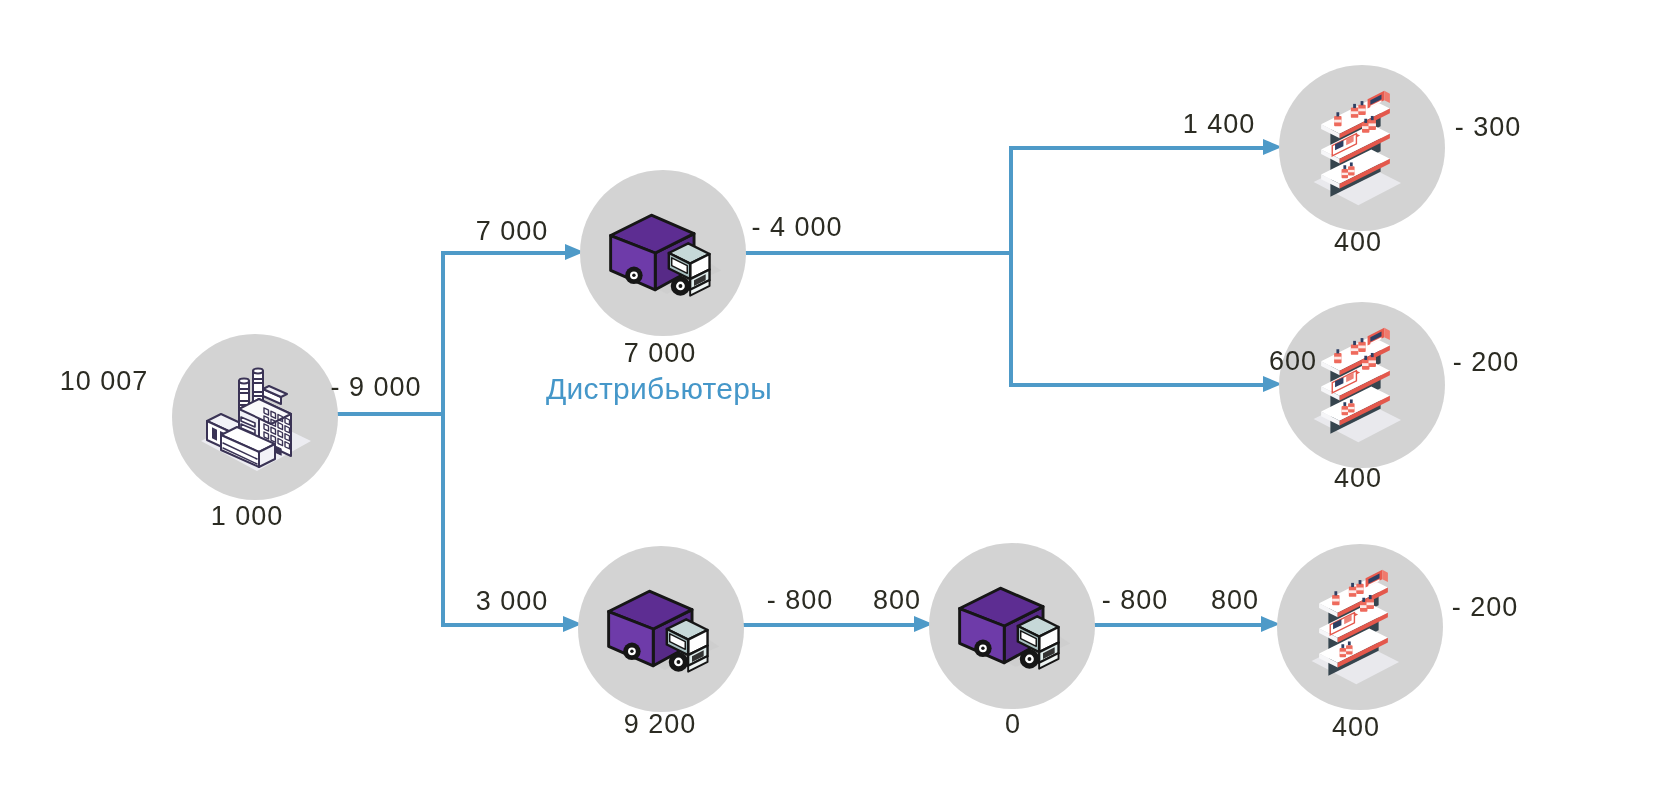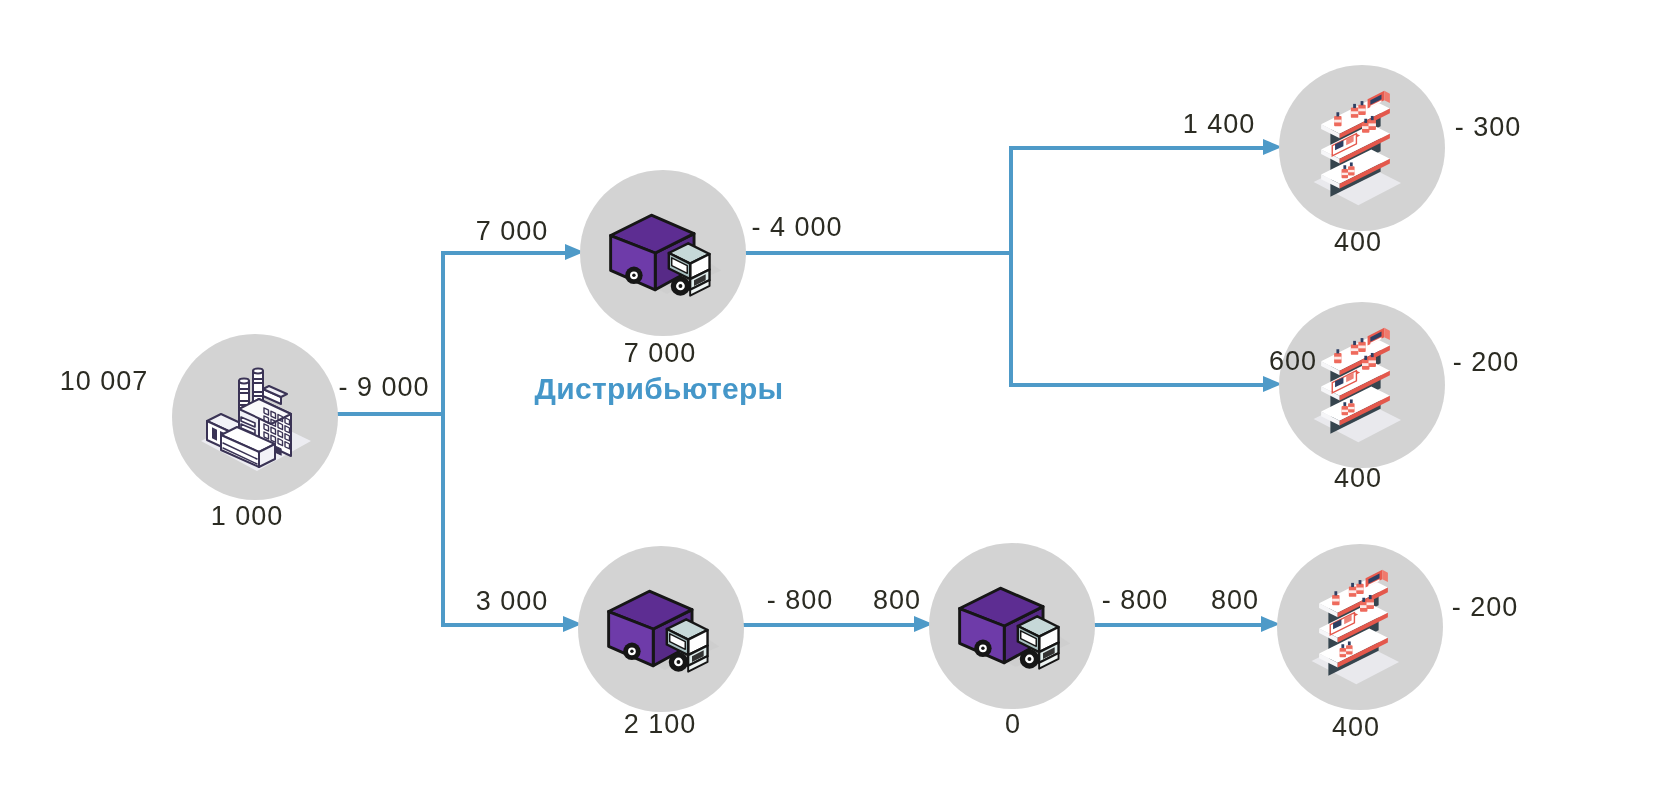--- a/index.html
+++ b/index.html
@@ -25,21 +25,21 @@
     border-top:8px solid transparent;border-bottom:8px solid transparent;
     border-left:19px solid var(--arrow-blue);
   }
   .num{
     position:absolute;transform:translate(-50%,-50%);
     font-size:27px;letter-spacing:1px;color:var(--number-dark);
     white-space:nowrap;
   }
   .stage-title{
     position:absolute;transform:translate(-50%,-50%);
-    font-size:30px;font-weight:700;letter-spacing:.3px;color:var(--label-blue);
+    font-size:30px;font-weight:400;letter-spacing:.3px;color:var(--label-blue);
     white-space:nowrap;
   }
   svg{display:block;}
 </style>
 </head>
 <body>
 
 <div class="canvas">
 
   <div class="hline" style="left:336px;top:412px;width:109px"></div>
@@ -345,37 +345,37 @@
       <rect x="38" y="86" width="7" height="10" rx="1" fill="#ee6a5c"></rect>
         <rect x="38" y="90" width="7" height="2.6" fill="#ffffff" opacity="0.85"></rect>
         <rect x="40" y="82" width="3" height="4" fill="#2e3f63"></rect>
       <rect x="45" y="83" width="7" height="10" rx="1" fill="#ee6a5c"></rect>
         <rect x="45" y="87" width="7" height="2.6" fill="#ffffff" opacity="0.85"></rect>
         <rect x="47" y="79" width="3" height="4" fill="#2e3f63"></rect>
     </svg>
   </div>
 
   <div class="num" style="left:104px;top:381px">10 007</div>
-  <div class="num" style="left:384px;top:387px">- 9 000</div>
+  <div class="num" style="left:376px;top:387px">- 9 000</div>
   <div class="num" style="left:512px;top:231px">7 000</div>
   <div class="num" style="left:797px;top:227px">- 4 000</div>
   <div class="num" style="left:1219px;top:124px">1 400</div>
   <div class="num" style="left:1488px;top:127px">- 300</div>
   <div class="num" style="left:1293px;top:361px">600</div>
   <div class="num" style="left:1486px;top:362px">- 200</div>
   <div class="num" style="left:512px;top:601px">3 000</div>
   <div class="num" style="left:800px;top:600px">- 800</div>
   <div class="num" style="left:897px;top:600px">800</div>
   <div class="num" style="left:1135px;top:600px">- 800</div>
   <div class="num" style="left:1235px;top:600px">800</div>
   <div class="num" style="left:1485px;top:607px">- 200</div>
 
   <div class="num" style="left:247px;top:516px">1 000</div>
   <div class="num" style="left:660px;top:353px">7 000</div>
   <div class="num" style="left:1358px;top:242px">400</div>
   <div class="num" style="left:1358px;top:478px">400</div>
-  <div class="num" style="left:660px;top:724px">2 100</div>
+  <div class="num" style="left:660px;top:724px">9 200</div>
   <div class="num" style="left:1013px;top:724px">0</div>
   <div class="num" style="left:1356px;top:727px">400</div>
 
   <div class="stage-title" style="left:659px;top:389px">Дистрибьютеры</div>
 
 </div>
 
 </body></html>

